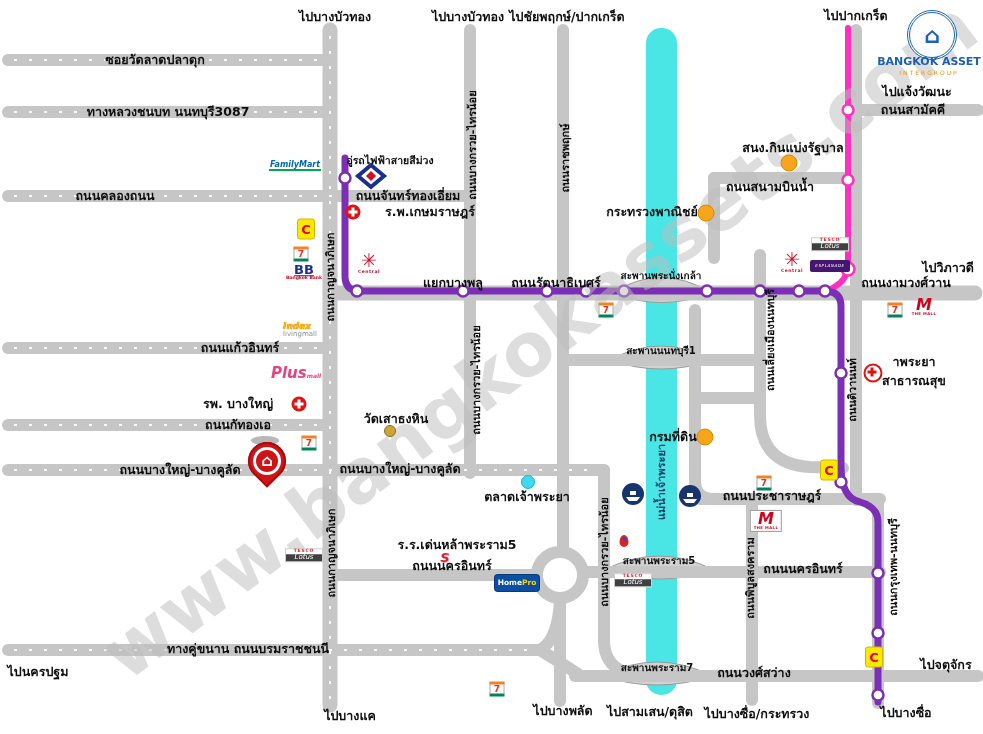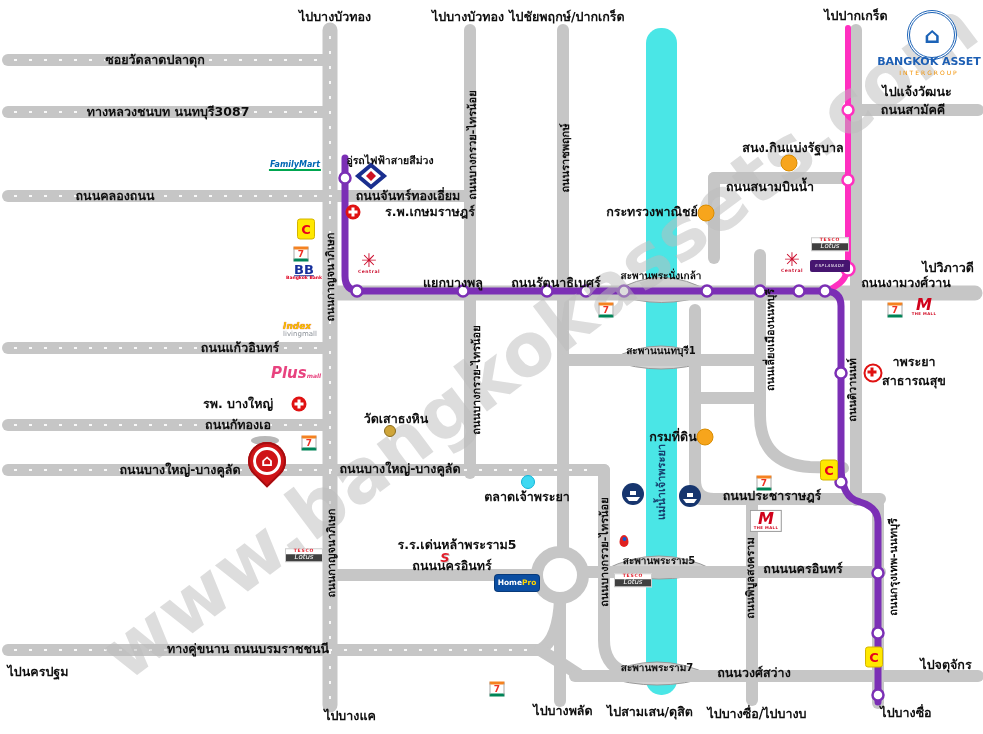--- a/index.html
+++ b/index.html
@@ -174,21 +174,21 @@
   <span class="lbl" style="left:335px;top:17px">ไปบางบัวทอง</span>
   <span class="lbl" style="left:468px;top:17px">ไปบางบัวทอง</span>
   <span class="lbl" style="left:567px;top:17px">ไปชัยพฤกษ์/ปากเกร็ด</span>
   <span class="lbl" style="left:856px;top:16px">ไปปากเกร็ด</span>
   <span class="lbl" style="left:917px;top:92px">ไปแจ้งวัฒนะ</span>
   <span class="lbl" style="left:948px;top:268px">ไปวิภาวดี</span>
   <span class="lbl" style="left:38px;top:672px">ไปนครปฐม</span>
   <span class="lbl" style="left:350px;top:716px">ไปบางแค</span>
   <span class="lbl" style="left:563px;top:711px">ไปบางพลัด</span>
   <span class="lbl" style="left:650px;top:712px">ไปสามเสน/ดุสิต</span>
-  <span class="lbl" style="left:757px;top:714px">ไปบางซื่อ/ไปบางบ</span>
+  <span class="lbl" style="left:757px;top:714px">ไปบางซื่อ/กระทรวง</span>
   <span class="lbl" style="left:906px;top:713px">ไปบางซื่อ</span>
   <span class="lbl" style="left:946px;top:665px">ไปจตุจักร</span>
 
   <span class="lbl" style="left:155px;top:60px">ซอยวัดลาดปลาดุก</span>
   <span class="lbl" style="left:168px;top:112px">ทางหลวงชนบท นนทบุรี3087</span>
   <span class="lbl" style="left:115px;top:196px">ถนนคลองถนน</span>
   <span class="lbl" style="left:408px;top:196px">ถนนจันทร์ทองเอี่ยม</span>
   <span class="lbl" style="left:240px;top:348px">ถนนแก้วอินทร์</span>
   <span class="lbl" style="left:238px;top:425px">ถนนกัทองเอ</span>
   <span class="lbl" style="left:180px;top:470px">ถนนบางใหญ่-บางคูลัด</span>

